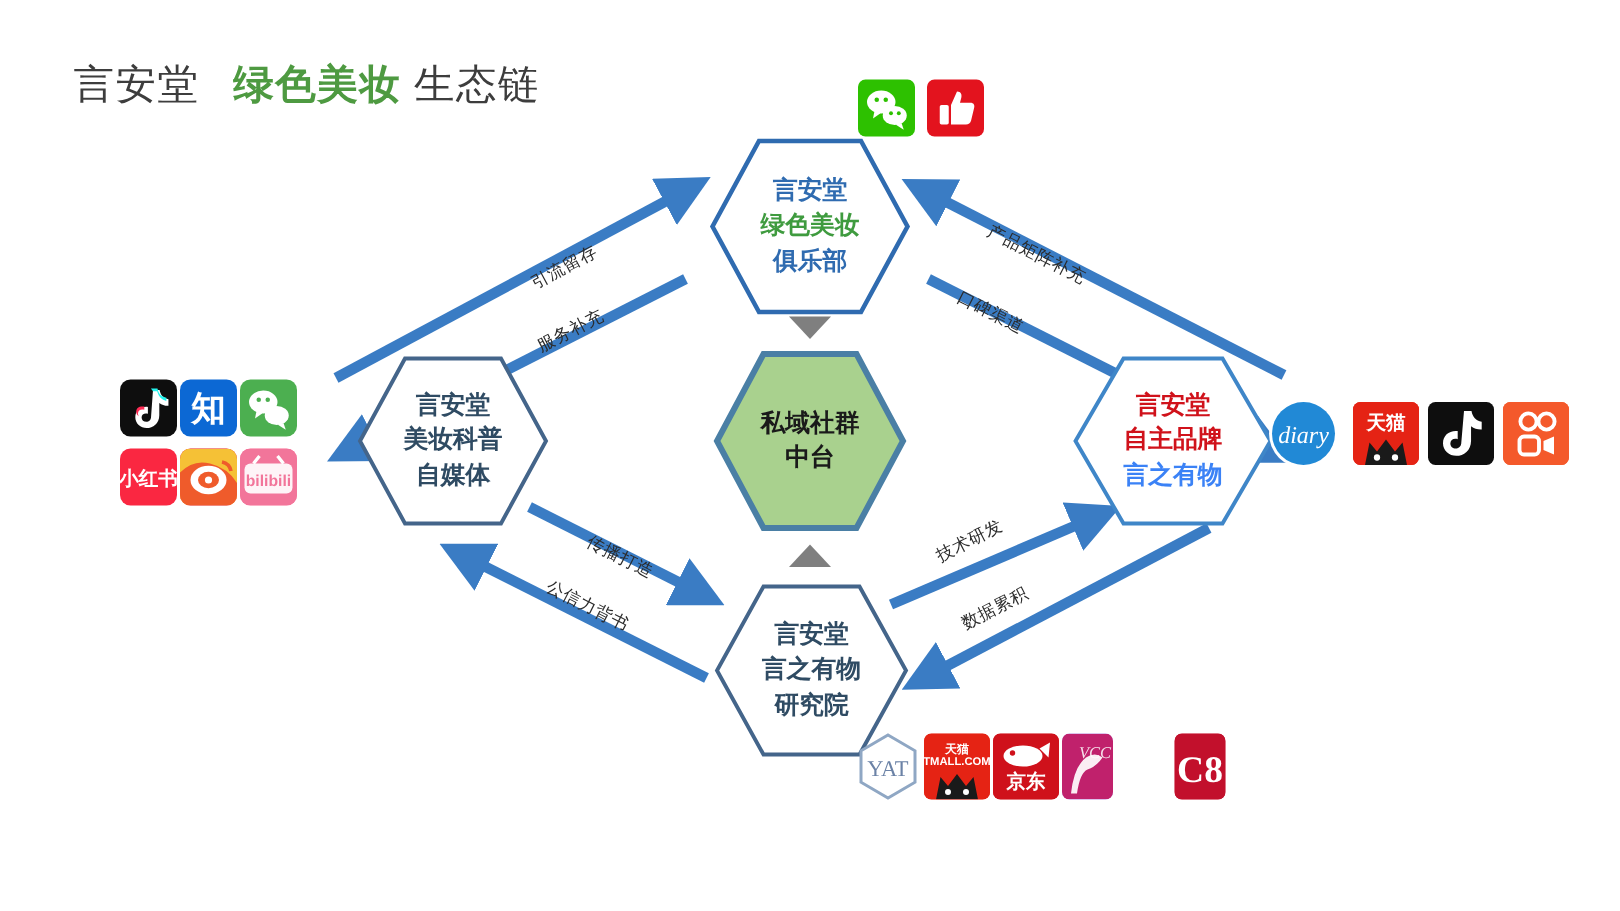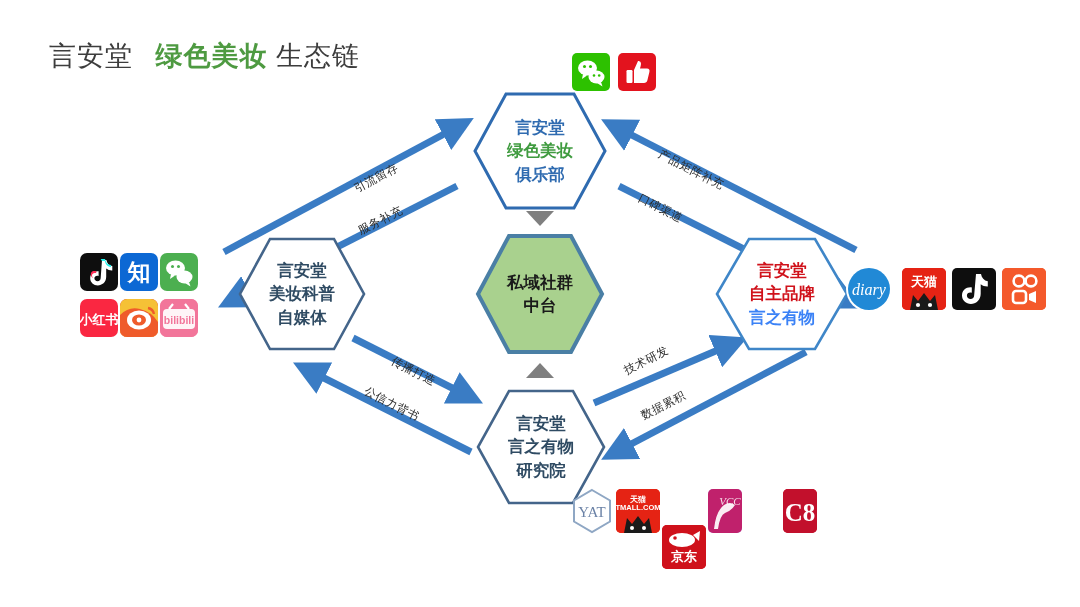--- a/index.html
+++ b/index.html
@@ -298,21 +298,21 @@
       <svg width="44" height="44" viewBox="0 0 44 44">
         <rect x="0" y="0" width="44" height="44" fill="#e52314"></rect>
         <text x="22" y="13" text-anchor="middle" font-family="'Liberation Sans',sans-serif" font-size="8" font-weight="bold" fill="#ffffff">天猫</text>
         <text x="22" y="21" text-anchor="middle" font-family="'Liberation Sans',sans-serif" font-size="7.5" font-weight="bold" fill="#ffffff">TMALL.COM</text>
         <path d="M8,44 L11,29 L16,35 L22,27 L28,35 L33,29 L36,44 z" fill="#1a1a1a"></path>
         <circle cx="16" cy="39" r="2" fill="#ffffff"></circle>
         <circle cx="28" cy="39" r="2" fill="#ffffff"></circle>
       </svg>
     </div>
 
-    <div class="ic ic-sq" style="left:92px;top:2px;width:44px;height:44px;background:#d0111b;margin-top:36px;">
+    <div class="ic ic-sq" style="left:92px;top:2px;width:44px;height:44px;background:#d0111b;">
       <svg width="44" height="44" viewBox="0 0 44 44">
         <rect x="0" y="0" width="44" height="44" fill="#cf111b"></rect>
         <ellipse cx="20" cy="15" rx="13" ry="7" fill="#ffffff"></ellipse>
         <circle cx="13" cy="13" r="1.8" fill="#cf111b"></circle>
         <path d="M31,10 L38,6 L37,16 z" fill="#ffffff"></path>
         <text x="22" y="36" text-anchor="middle" font-family="'Liberation Sans',sans-serif" font-size="13" font-weight="bold" fill="#ffffff">京东</text>
       </svg>
     </div>
 
     <div class="ic ic-sq" style="left:138px;top:2px;width:34px;height:44px;background:#c4b5fd;">

